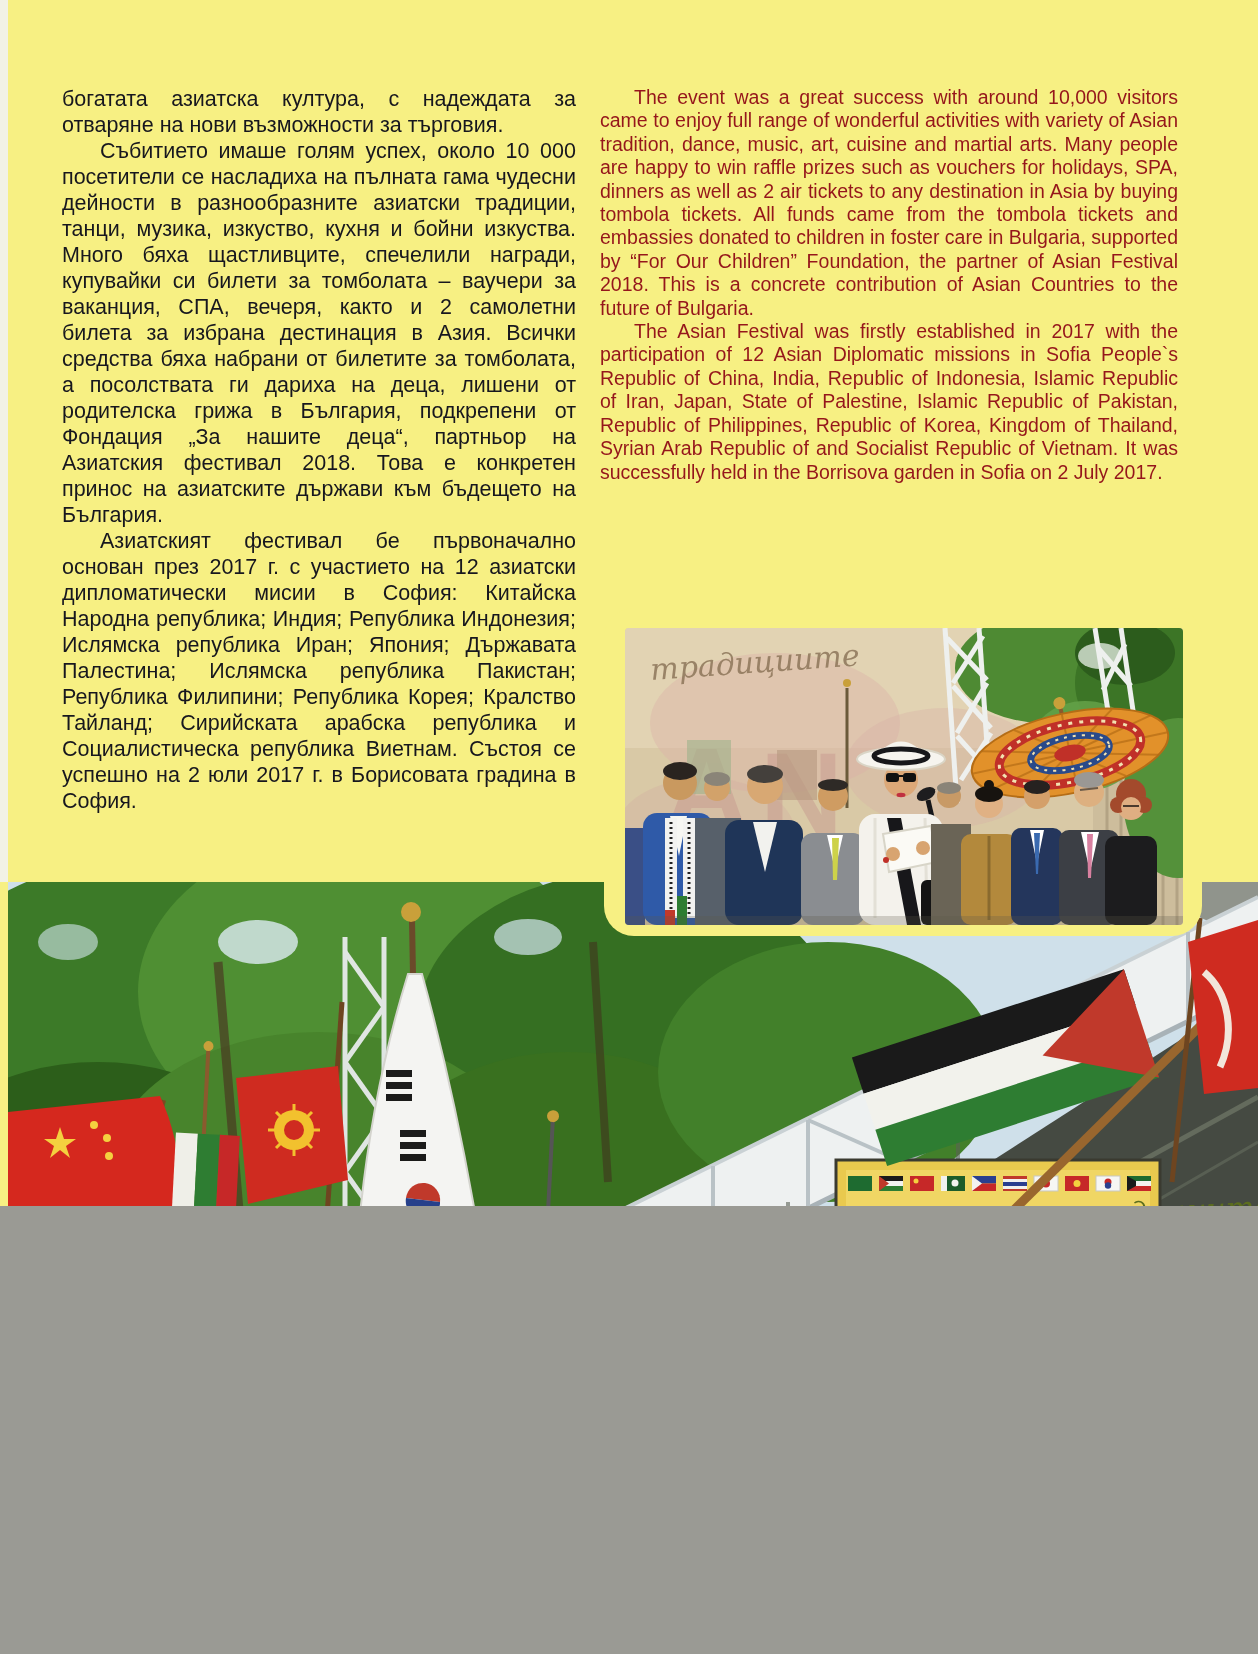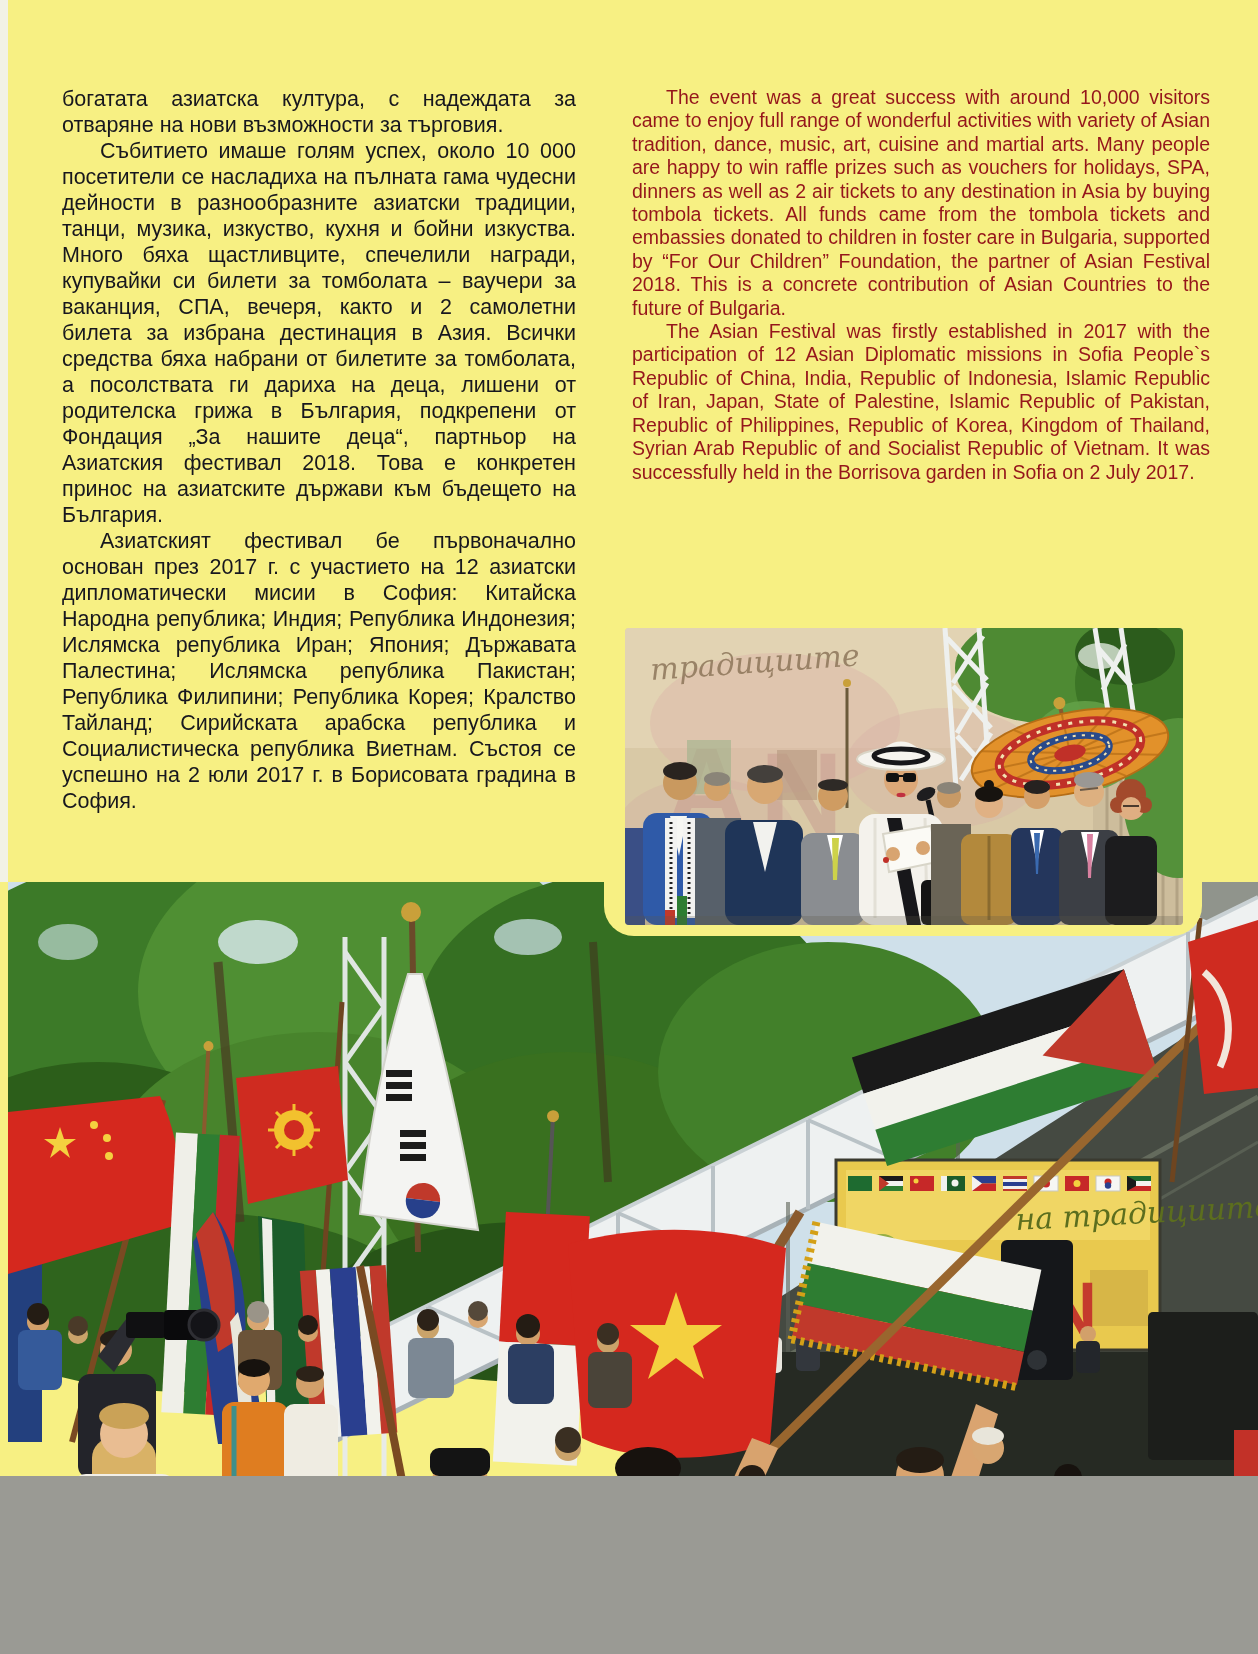--- a/index.html
+++ b/index.html
@@ -1,24 +1,24 @@
 <!DOCTYPE html>
 <html><head>
 <meta charset="utf-8">
 <style>
   html,body{margin:0;padding:0;background:#9a9a94;}
-  .page{position:relative;width:1258px;height:1476px;background:#f7f083;overflow:hidden;
+  .page{position:relative;width:1258px;height:1206px;background:#f7f083;overflow:hidden;
         font-family:"Liberation Sans",sans-serif;}
   .edge-strip{position:absolute;left:0;top:0;width:8px;height:882px;background:#f2f2e6;}
   .col{position:absolute;top:86px;text-align:justify;}
   .col p{margin:0;padding:0;}
   .col-bg{left:62px;width:514px;font-size:21.5px;line-height:26px;color:#17171e;}
   .col-bg p{text-indent:38px;}
   .col-bg p:first-child{text-indent:0;}
-  .col-en{left:632px;width:578px;font-size:19.5px;line-height:23.4px;color:#95161b;}
+  .col-en{left:600px;width:578px;font-size:19.5px;line-height:23.4px;color:#95161b;}
   .col-en p{text-indent:34px;}
   .photo-bottom{position:absolute;left:8px;top:882px;width:1250px;height:772px;z-index:1;}
   .photo-frame{position:absolute;left:604px;top:608px;width:598px;height:328px;
                background:#f7f083;border-radius:30px;z-index:2;}
   .photo-mid{position:absolute;left:21px;top:20px;width:558px;height:297px;overflow:hidden;border-radius:4px;}
   svg{display:block;width:100%;height:100%;}
 </style>
 </head>
 <body>
 

